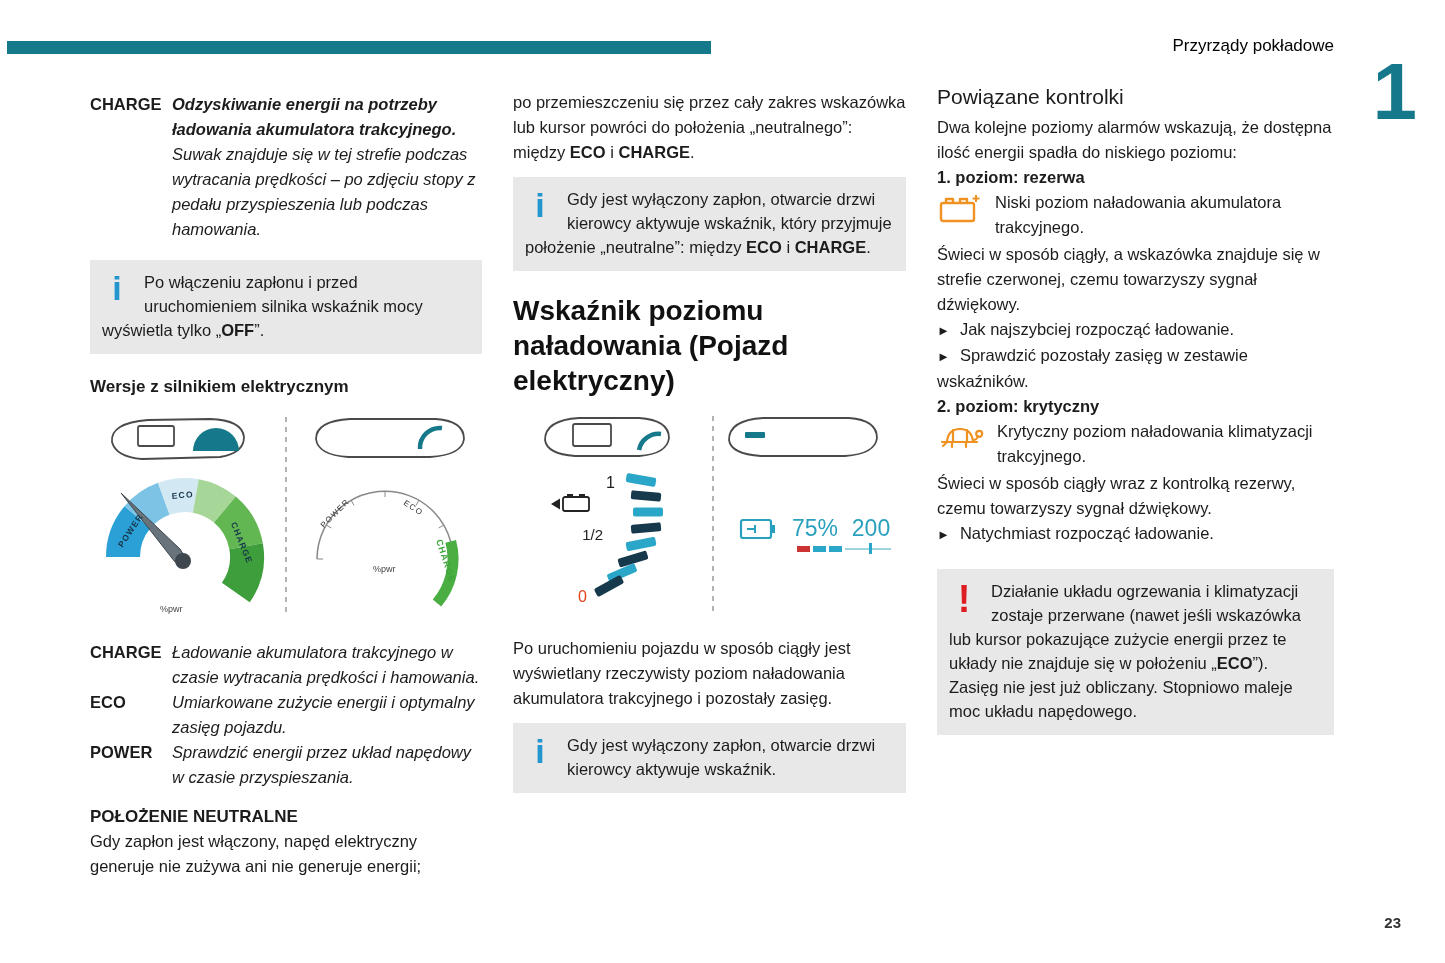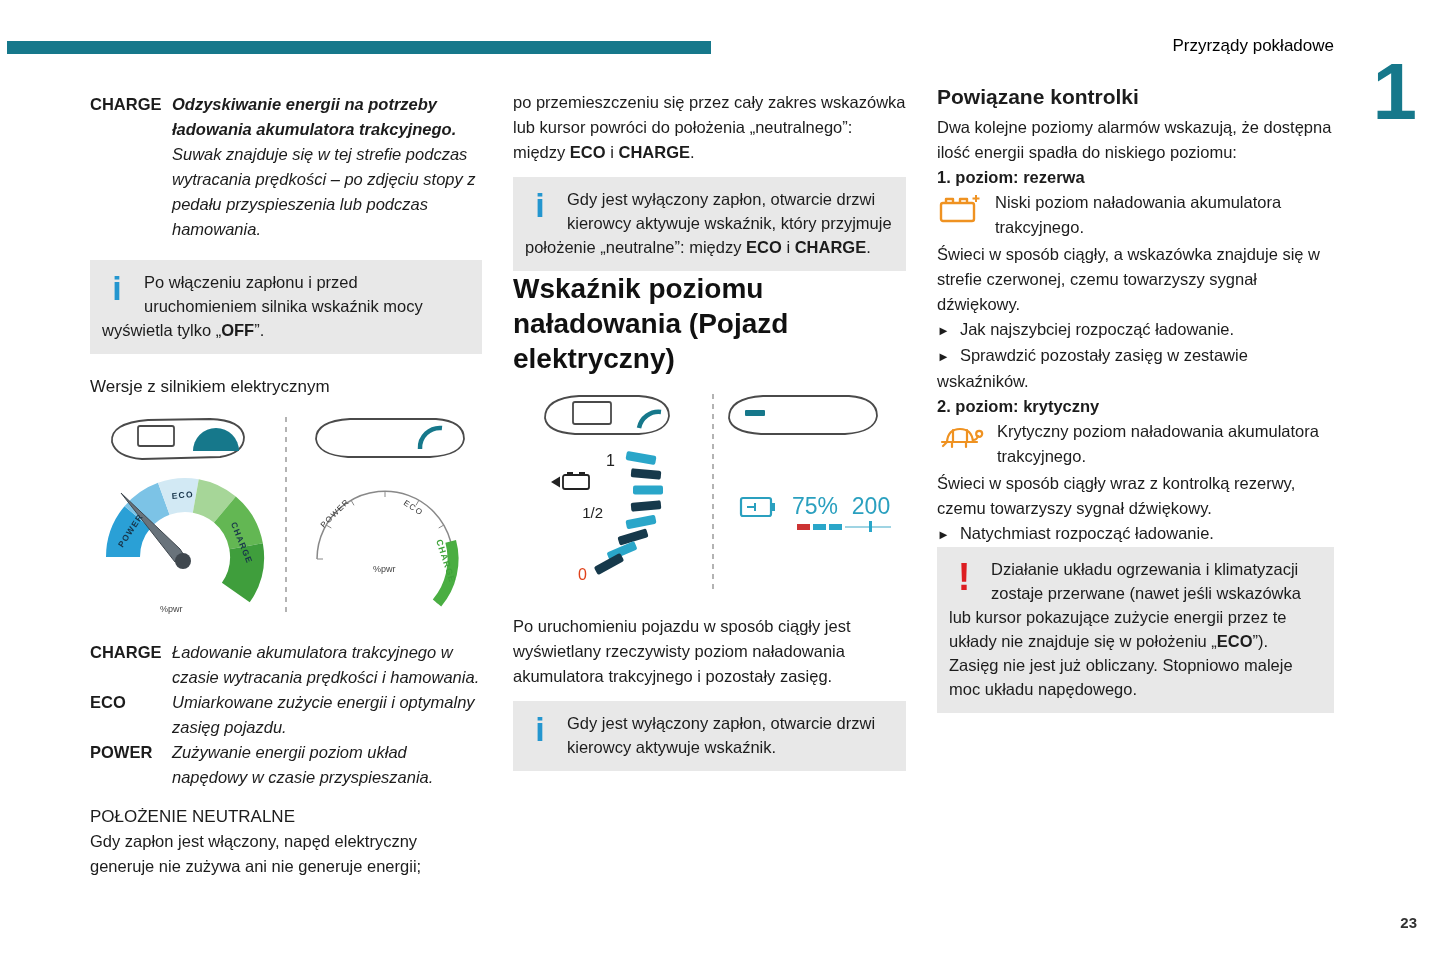--- a/index.html
+++ b/index.html
@@ -4,49 +4,49 @@
 <style>
   * { margin:0; padding:0; box-sizing:border-box; }
   html,body { background:#ffffff; }
   body {
     width:1445px; height:963px; position:relative; overflow:hidden;
     font-family:"Liberation Sans", sans-serif; color:#1c1c1c;
   }
   .topbar { position:absolute; left:7px; top:41px; width:704px; height:13px; background:#16788b; }
   .header-title { position:absolute; top:36px; right:111px; font-size:17px; color:#000000; }
   .chapter-num { position:absolute; top:52px; right:28px; font-size:80px; line-height:1; font-weight:bold; color:#16788b; }
-  .page-num { position:absolute; right:28px; bottom:32px; font-size:15px; font-weight:bold; color:#333; }
+  .page-num { position:absolute; right:44px; bottom:32px; font-size:15px; font-weight:bold; color:#333; }
 
   .col { position:absolute; font-size:16.5px; line-height:25px; }
   .col1 { left:90px;  top:92px; width:392px; }
   .col2 { left:513px; top:90px; width:393px; }
   .col3 { left:937px; top:84px; width:397px; }
 
   .bold { font-weight:bold; }
-  .h-sub { font-size:17px; font-weight:normal; }
+  .h-sub { font-size:17px; font-weight:bold; }
   .h-big { font-size:28px; line-height:35px; font-weight:bold; color:#111; }
-  .h-med { font-size:21px; font-weight:bold; }
+  .h-med { font-size:21px; font-weight:normal; }
 
   .defrow { display:flex; }
   .defrow .term { width:82px; flex:none; font-weight:bold; }
   .defrow .defbody { flex:1;font-style:italic; }
 
   .infobox { background:#e8e8e8; padding:10px 14px 12px 12px; line-height:24px; overflow:hidden; }
   .icon-i { float:left; width:22px; font-size:34px; line-height:32px; font-weight:bold;
             color:#2496cf; margin:2px 16px 6px 4px; text-align:center; }
   .icon-excl { float:left; width:22px; font-size:38px; line-height:36px; font-weight:bold;
             color:#dd1d21; margin:2px 16px 6px 4px; text-align:center; }
 
   .indicator { overflow:hidden; min-height:52px; }
   .ind-icon { float:left; margin:3px 12px 2px 0; }
 
   .action .arr { font-size:13px; margin-right:10px; }
 
   .mt6{margin-top:6px} .mt10{margin-top:10px} .mt12{margin-top:12px} .mt14{margin-top:14px}
-  .mt18{margin-top:18px} .mt20{margin-top:20px} .mt22{}
+  .mt18{margin-top:18px} .mt20{margin-top:20px} .mt22{margin-top:22px}
 
   svg text { font-family:"Liberation Sans", sans-serif; }
   .outline { fill:none; stroke:#4a4a4a; stroke-width:1.8; stroke-linejoin:round; }
   .dash { stroke:#9a9a9a; stroke-width:1.5; stroke-dasharray:5 5; }
   .arcband { fill:none; }
   .tick { stroke:#888; stroke-width:1; }
 </style>
 </head>
 <body>
 
@@ -119,21 +119,21 @@
     <div class="defrow">
       <span class="term">CHARGE</span>
       <div class="defbody">Ładowanie akumulatora trakcyjnego w czasie wytracania prędkości i hamowania.</div>
     </div>
     <div class="defrow">
       <span class="term">ECO</span>
       <div class="defbody">Umiarkowane zużycie energii i optymalny zasięg pojazdu.</div>
     </div>
     <div class="defrow">
       <span class="term">POWER</span>
-      <div class="defbody">Zużywanie energii poziom układ napędowy w czasie przyspieszania.</div>
+      <div class="defbody">Sprawdzić energii przez układ napędowy w czasie przyspieszania.</div>
     </div>
   </div>
 
   <div class="h-sub mt14">POŁOŻENIE NEUTRALNE</div>
   <p>Gdy zapłon jest włączony, napęd elektryczny generuje nie zużywa ani nie generuje energii;</p>
 </div>
 
 <div class="col col2">
 
   <p><span>po przemieszczeniu się przez cały zakres wskazówka lub kursor powróci do położenia „neutralnego”: między </span><b>ECO</b><span> i </span><b>CHARGE</b><span>.</span></p>
@@ -249,21 +249,21 @@
           <path d="M10,20 Q11,7 23,7 Q35,7 36,20"></path>
           <path d="M5,20 L40,20"></path>
           <path d="M16,8 V19 M30,8 V19"></path>
           <path d="M36,18 Q40,18 41,14"></path>
           <circle cx="42.2" cy="11.8" r="3"></circle>
           <path d="M15,20 v5 M29,20 v5"></path>
           <path d="M10,20 l-4,4"></path>
         </g>
       </svg>
     </span>
-    <p>Krytyczny poziom naładowania akumulatora trakcyjnego.</p>
+    <p>Krytyczny poziom naładowania klimatyzacji trakcyjnego.</p>
   </div>
   <p>Świeci w sposób ciągły wraz z kontrolką rezerwy, czemu towarzyszy sygnał dźwiękowy.</p>
   <p class="action"><span class="arr">►</span><span>Natychmiast rozpocząć ładowanie.</span></p>
 
   <div class="infobox mt22">
     <span class="icon-excl">!</span>
     <p><span>Działanie układu ogrzewania i klimatyzacji zostaje przerwane (nawet jeśli wskazówka lub kursor pokazujące zużycie energii przez te układy nie znajduje się w położeniu „</span><b>ECO</b><span>”).</span></p>
     <p>Zasięg nie jest już obliczany. Stopniowo maleje moc układu napędowego.</p>
   </div>
 </div>

